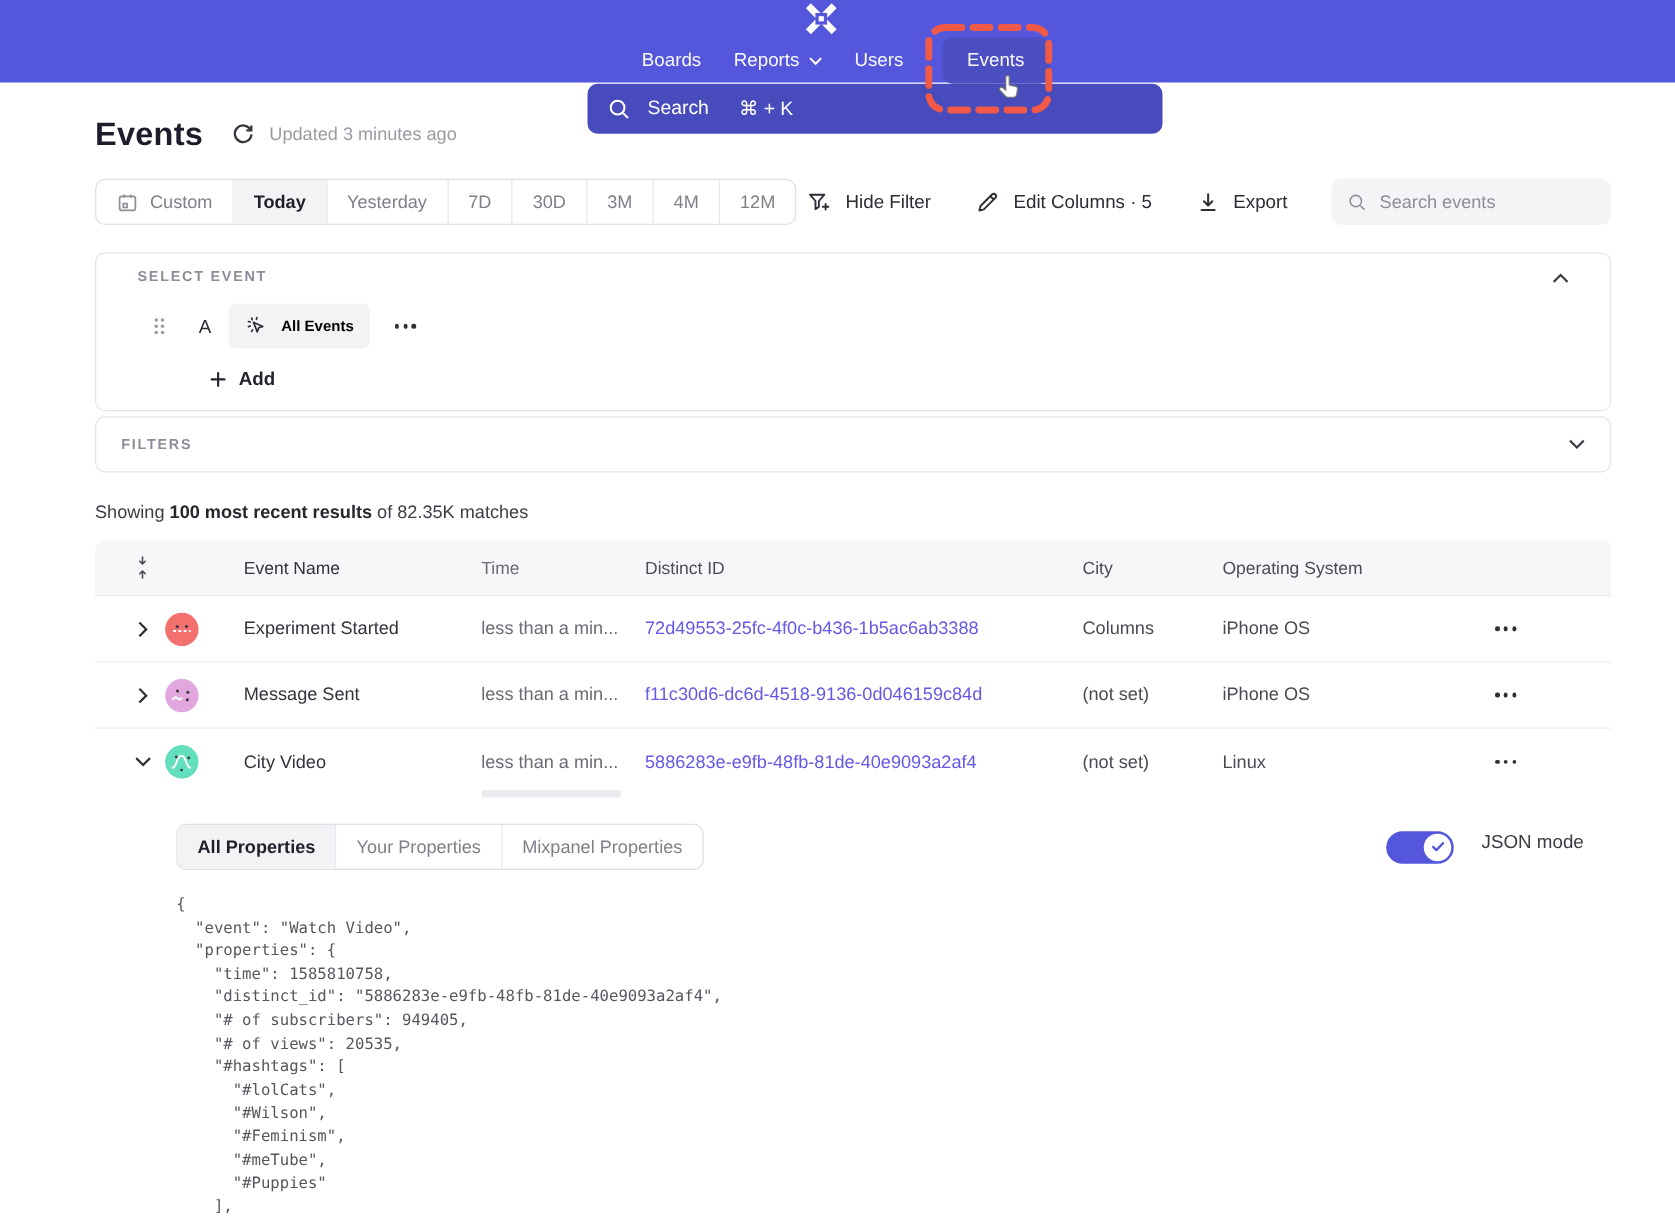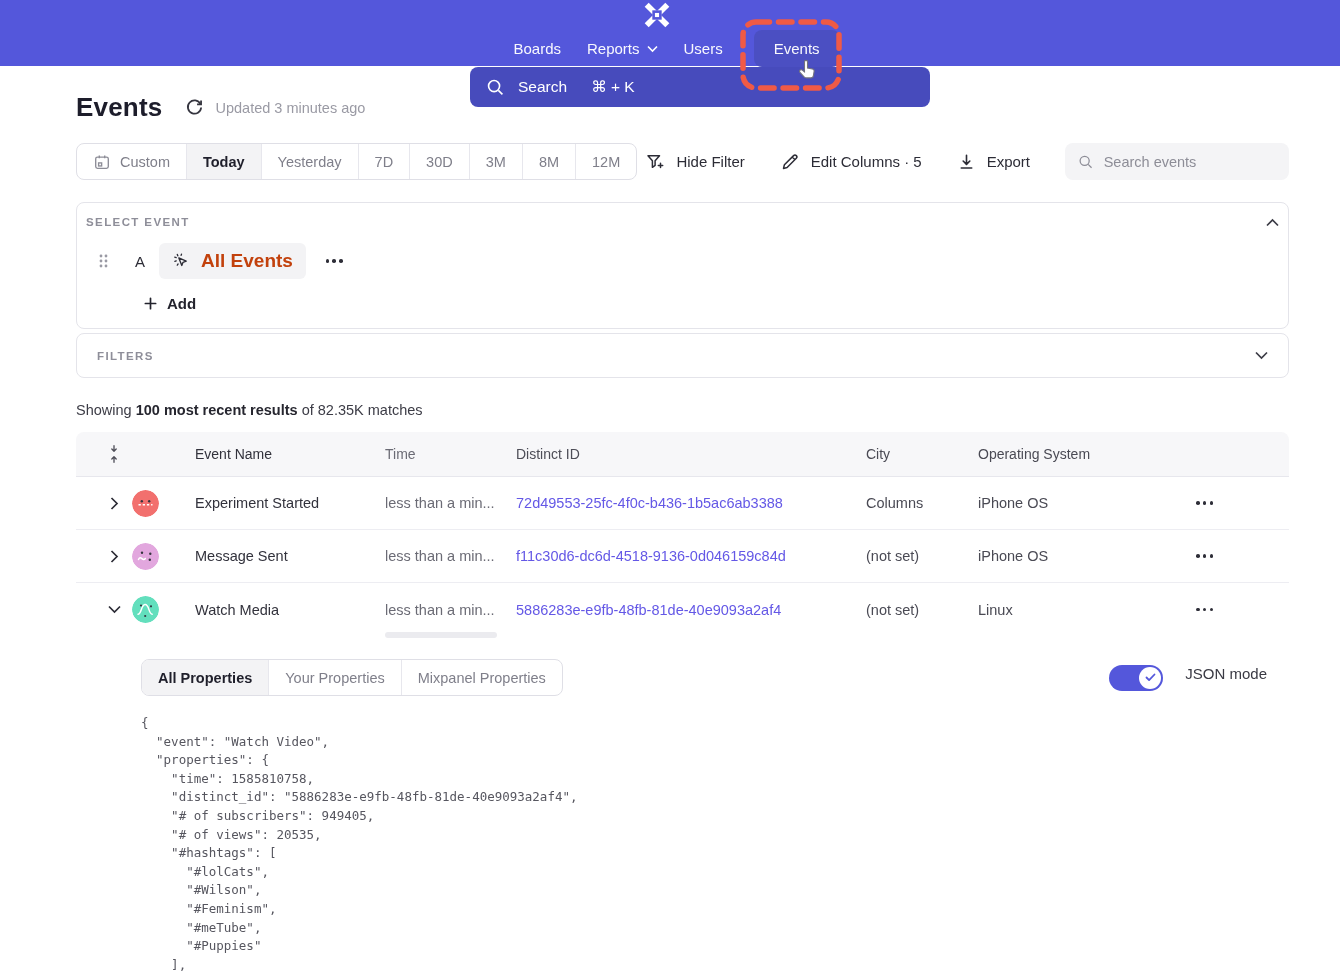--- a/index.html
+++ b/index.html
@@ -39,28 +39,28 @@
   .seg button:last-child { border-right:none; border-radius:0 7px 7px 0; }
   .seg button.sel { background:#f3f3f5; color:#1f1f2b; font-weight:700; }
   .right-controls { display:flex; align-items:center; gap:35px; }
   .tool-btn { display:flex; align-items:center; gap:11px; font-size:15px; color:#2c2c36; background:none; border:none; }
   .search-events { width:224px; height:37px; background:#f4f4f6; border-radius:8px; display:flex; align-items:center; padding:0 13px; gap:10px; }
   .search-events input { border:none; background:transparent; outline:none; font-size:14.5px; color:#14532d; width:100%; }
   .search-events input::placeholder { color:#8d8d97; }
 
   
   .card { border:1px solid #e4e4ea; border-radius:8px; }
-  .select-event { margin-top:22px; padding:13px 9px 16px; }
+  .select-event { margin-top:22px; padding:13px 33px 16px; }
   .card-head { display:flex; justify-content:space-between; align-items:center; }
   .panel-label { font-size:11.5px; font-weight:700; letter-spacing:1.4px; color:#8e8e99; }
   .chev-btn { background:none; border:none; color:#3c3c46; display:flex; }
   .event-row { display:flex; align-items:center; margin-top:15px; }
   .drag-handle { margin-left:11px; color:#9a9aa4; display:flex; cursor:grab; }
   .row-letter { margin-left:26px; font-size:15px; color:#2c2c36; }
-  .event-pill { margin-left:14px; height:36px; background:#f3f3f5; border:none; border-radius:6px; display:flex; align-items:center; gap:10px; padding:0 13px; font-size:19px; font-weight:600; color:#c2410c; }
+  .event-pill { margin-left:14px; height:36px; background:#f3f3f5; border:none; border-radius:6px; display:flex; align-items:center; gap:10px; padding:0 13px; font-size:12px; font-weight:600; color:#000000; }
   .menu-dots { background:none; border:none; display:flex; align-items:center; padding:4px; }
   .menu-dots i { width:3.5px; height:3.5px; border-radius:50%; background:#2e2e38; display:block; margin:0 1.7px; }
   .event-row .menu-dots { margin-left:14px; }
   .add-btn { margin-top:16px; margin-left:57px; display:flex; align-items:center; gap:9px; font-size:15px; font-weight:700; color:#23232d; background:none; border:none; }
   .filters-card { margin-top:4px; height:45px; display:flex; align-items:center; justify-content:space-between; padding:0 20px; }
 
   .summary { margin-top:24px; font-size:14.5px; color:#3c3c46; }
   .summary b { color:#26262f; }
 
   
@@ -215,21 +215,21 @@
       <button>
           <span>7D</span>
         </button>
       <button>
           <span>30D</span>
         </button>
       <button>
           <span>3M</span>
         </button>
       <button>
-          <span>8M</span>
+          <span>4M</span>
         </button>
       <button>
           <span>12M</span>
         </button>
     </div>
     <div class="right-controls">
       <button class="tool-btn">
         <svg width="20" height="20" viewBox="0 0 20 20" fill="none" stroke="#2c2c36" stroke-width="1.5" stroke-linejoin="round">
             <path d="M3 3.8h11.5l-4.4 5v4.6l-2.7 1.9V8.8L3 3.8z"></path>
             <path d="M15.5 11.2v4.4M13.3 13.4h4.4" stroke-linecap="round"></path>
@@ -399,21 +399,21 @@
         </div>
       <div class="c-av">
           <svg class="avatar" viewBox="0 0 27 27">
             <circle cx="13.5" cy="13.5" r="13.5" fill="#63DFBD"></circle>
             <path d="M6 18.2c3.6 0 3-9.6 7.2-9.6s3.3 9.6 7 9.6" stroke="#fff" stroke-width="1.5" fill="none" stroke-linecap="round"></path>
             <circle cx="9" cy="9.5" r="1.1" fill="#35353f"></circle>
             <circle cx="19" cy="10.3" r="1.1" fill="#35353f"></circle>
             <circle cx="13.2" cy="20" r="1.1" fill="#35353f"></circle>
           </svg>
         </div>
-      <div class="c-name">Watch Media</div>
+      <div class="c-name">City Video</div>
       <div class="c-time">less than a min...</div>
       <div class="c-id">5886283e-e9fb-48fb-81de-40e9093a2af4</div>
       <div class="c-city">(not set)</div>
       <div class="c-os">Linux</div>
       <div class="c-act">
           <button class="menu-dots">
             <i></i>
             <i></i>
             <i></i>
           </button>

